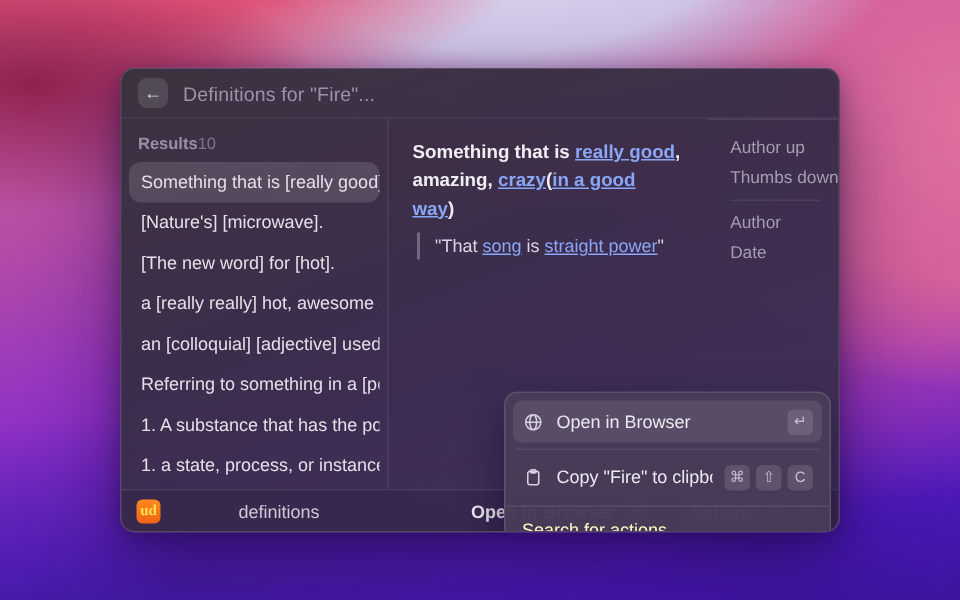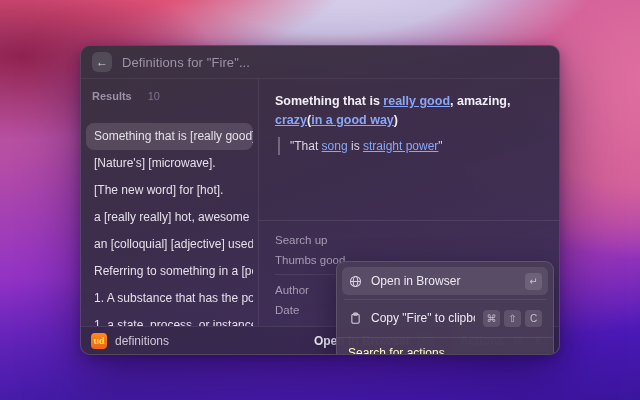--- a/index.html
+++ b/index.html
@@ -41,32 +41,32 @@
     font-size:12px; cursor:default;
   }
   .title { font-size:13px; color:#9c93a8; letter-spacing:.1px; }
   .body { flex:1; display:flex; min-height:0; position:relative; }
   
   .listpane {
     flex:0 0 178px; border-right:1px solid rgba(255,255,255,.08);
     padding:6px 3px 0 3px; overflow:hidden;
   }
   .results-head {
-    display:flex; gap:16px; padding:5px 8px 21px 8px;
+    display:flex; gap:0; padding:5px 8px 6px 8px;
     font-size:11px; font-weight:700; color:#9b91a6;
   }
   .results-count { color:#7e7490; font-weight:400; }
   .list-item {
     height:27px; line-height:27px; padding:0 8px; margin:0 2px;
     font-size:12px; color:#e4e0e9; white-space:nowrap; overflow:hidden;
     border-radius:8px;
   }
   .list-item.selected { background:rgba(255,255,255,.13); }
   
-  .detailpane { flex:1; display:flex; flex-direction:column; min-width:0; }
+  .detailpane { flex:1; display:flex; flex-direction:row; min-width:0; }
   .detail-content { flex:1; padding:13px 16px 0 16px; }
   .definition { font-size:12.5px; font-weight:700; line-height:1.5; color:#f0edf4; }
   .quote {
     margin-top:7px; margin-left:3px; padding-left:10px;
     border-left:2px solid rgba(255,255,255,.28);
     font-size:12px; font-weight:500; color:#dcd7e3; line-height:1.5;
   }
   .rt-link { color:#8aa7f7; text-decoration:underline; cursor:pointer; }
   .meta {
     border-top:1px solid rgba(255,255,255,.09);
@@ -108,21 +108,21 @@
     border-top:1px solid rgba(255,255,255,.09);
     background:rgba(30,20,45,.18);
   }
   .ud-icon {
     width:16px; height:16px; border-radius:4px;
     background:linear-gradient(180deg,#ff8a1e 0%, #ef6317 100%);
     color:#ffe34d; font-family:"Liberation Serif","DejaVu Serif",serif;
     font-weight:700; font-size:10px;
     display:flex; align-items:center; justify-content:center;
   }
-  .footer-app { font-size:12px; color:#cfc8d8; }
+  .footer-app { font-size:12px; color:#cfc8d8;margin-left:44px; }
   .footer-right { margin-left:auto; display:flex; align-items:center; gap:7px; }
   .footer-primary { font-size:12px; font-weight:700; color:#ece8f1; }
   .footer-vsep { width:1px; height:14px; background:rgba(255,255,255,.16); margin:0 2px; }
   .actions-pill {
     display:flex; align-items:center; gap:5px;
     padding:3px 4px 3px 7px; border-radius:6px; background:rgba(255,255,255,.07);
   }
   .actions-pill .label { font-size:12px; font-weight:600; color:#d6d0de; }
 </style>
 </head>
@@ -158,22 +158,22 @@
           <div class="list-item">When yelled, [clears] out a [crowded...</div>
         </div>
     </div>
 
     <div class="detailpane">
       <div class="detail-content">
         <div class="definition" id="definition"><span>Something that is </span><span class="rt-link">really good</span><span>, amazing, </span><span class="rt-link">crazy</span><span>(</span><span class="rt-link">in a good way</span><span>)</span></div>
         <div class="quote" id="quote"><span>"That </span><span class="rt-link">song</span><span> is </span><span class="rt-link">straight power</span><span>"</span></div>
       </div>
       <div class="meta" id="metadata">
-          <div class="meta-row">Search up</div>
-          <div class="meta-row">Thumbs good</div>
+          <div class="meta-row">Author up</div>
+          <div class="meta-row">Thumbs down</div>
           <div class="meta-divider"></div>
           <div class="meta-row">Author</div>
           <div class="meta-row">Date</div>
         </div>
     </div>
 
     <div class="popover">
       <div id="popover-items">
           <div class="action-row selected">
             <span class="action-icon">

